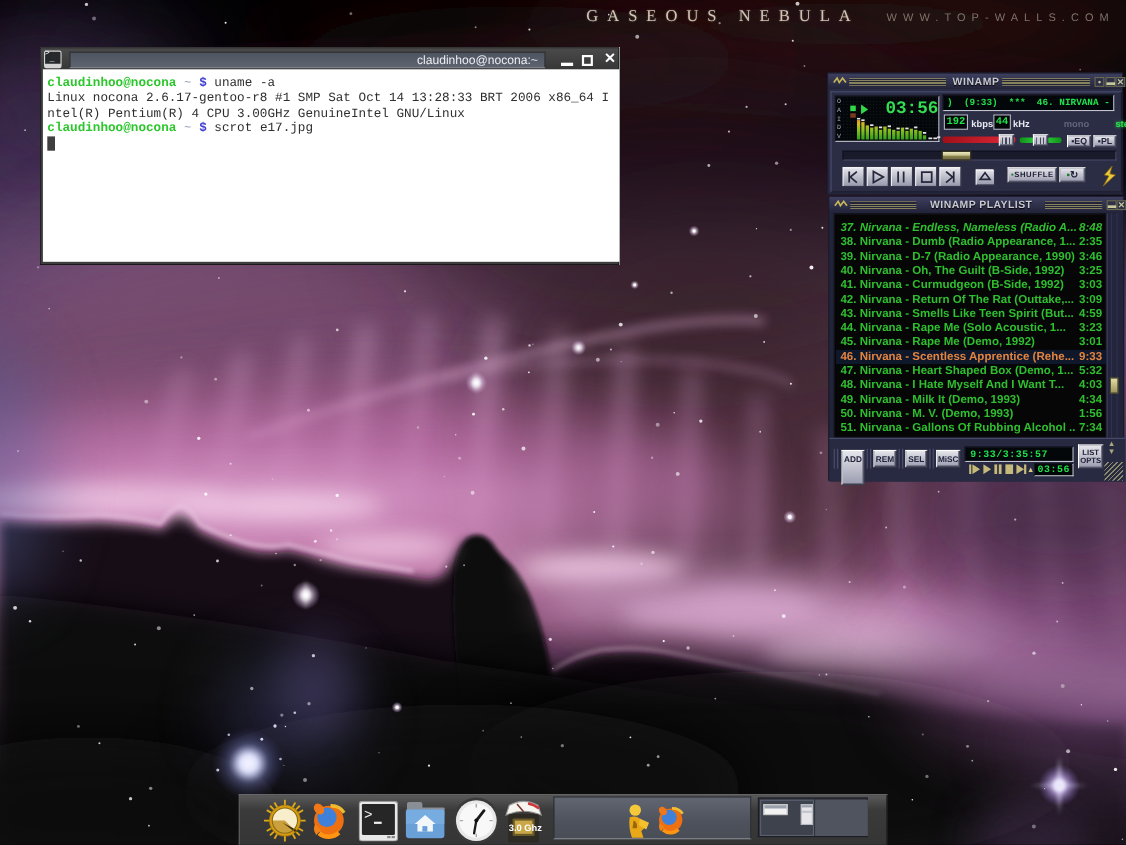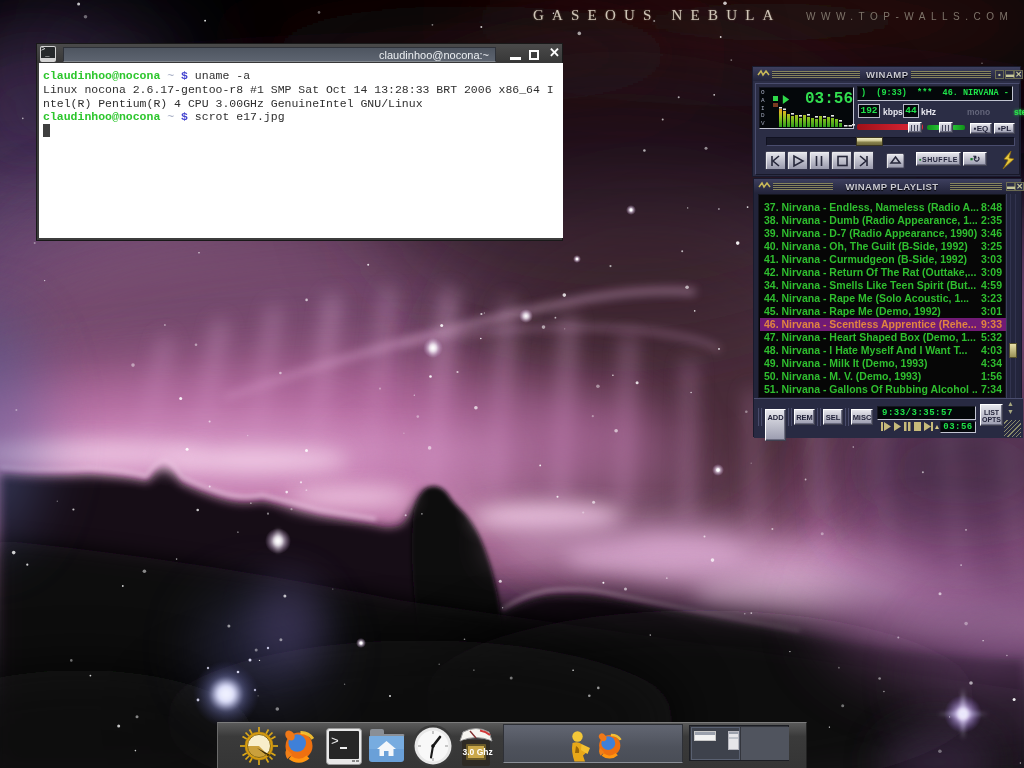--- a/index.html
+++ b/index.html
@@ -576,30 +576,30 @@
   <svg style="position:absolute;left:4px;top:2px" width="13" height="10" viewBox="0 0 13 10">
           <path d="M1,6 L4,2 L6,6 L9,2 L12,6" stroke="#c8b858" stroke-width="1.5" fill="none"></path>
         </svg>
   <div class="warib hi" style="left:19px;width:60px;"></div>
   <div class="warib hi" style="left:196px;width:52px;"></div>
   <div class="watitle" style="left:80px;width:116px;text-align:center;letter-spacing:0.4px;">WINAMP PLAYLIST</div>
   <div class="wabtn" style="left:252px;">▬</div>
   <div class="wabtn" style="left:261px;">✕</div>
  </div>
  <div style="position:absolute;left:4px;top:15px;width:248px;height:204px;background:#060606;border:1px solid #14151f;box-sizing:border-box;">
-<div class="pltrack" style="top:5.5px;"><span>37. Nirvana - Endless, Nameless (Radio A...</span><span class="pltime" style="position:absolute;right:4px;">8:48</span></div>
+<div class="pltrack" style="top:5.5px;font-style:italic;"><span>37. Nirvana - Endless, Nameless (Radio A...</span><span class="pltime" style="position:absolute;right:4px;">8:48</span></div>
 <div class="pltrack" style="top:18.5px;"><span>38. Nirvana - Dumb (Radio Appearance, 1...</span><span class="pltime" style="position:absolute;right:4px;">2:35</span></div>
 <div class="pltrack" style="top:31.5px;"><span>39. Nirvana - D-7 (Radio Appearance, 1990)</span><span class="pltime" style="position:absolute;right:4px;">3:46</span></div>
 <div class="pltrack" style="top:44.5px;"><span>40. Nirvana - Oh, The Guilt (B-Side, 1992)</span><span class="pltime" style="position:absolute;right:4px;">3:25</span></div>
 <div class="pltrack" style="top:57.5px;"><span>41. Nirvana - Curmudgeon (B-Side, 1992)</span><span class="pltime" style="position:absolute;right:4px;">3:03</span></div>
 <div class="pltrack" style="top:70.5px;"><span>42. Nirvana - Return Of The Rat (Outtake,...</span><span class="pltime" style="position:absolute;right:4px;">3:09</span></div>
-<div class="pltrack" style="top:83.5px;"><span>34. Nirvana - Smells Like Teen Spirit (But...</span><span class="pltime" style="position:absolute;right:4px;">4:59</span></div>
+<div class="pltrack" style="top:83.5px;"><span>43. Nirvana - Smells Like Teen Spirit (But...</span><span class="pltime" style="position:absolute;right:4px;">4:59</span></div>
 <div class="pltrack" style="top:96.5px;"><span>44. Nirvana - Rape Me (Solo Acoustic, 1...</span><span class="pltime" style="position:absolute;right:4px;">3:23</span></div>
 <div class="pltrack" style="top:109.5px;"><span>45. Nirvana - Rape Me (Demo, 1992)</span><span class="pltime" style="position:absolute;right:4px;">3:01</span></div>
-<div class="pltrack" style="top:122.5px;background:#701a75;color:#e08440;left:1px;padding-left:4px;width:242px;"><span>46. Nirvana - Scentless Apprentice (Rehe...</span><span class="pltime" style="position:absolute;right:4px;">9:33</span></div>
+<div class="pltrack" style="top:122.5px;background:#0f172a;color:#e08440;left:1px;padding-left:4px;width:242px;"><span>46. Nirvana - Scentless Apprentice (Rehe...</span><span class="pltime" style="position:absolute;right:4px;">9:33</span></div>
 <div class="pltrack" style="top:135.5px;"><span>47. Nirvana - Heart Shaped Box (Demo, 1...</span><span class="pltime" style="position:absolute;right:4px;">5:32</span></div>
 <div class="pltrack" style="top:148.5px;"><span>48. Nirvana - I Hate Myself And I Want T...</span><span class="pltime" style="position:absolute;right:4px;">4:03</span></div>
 <div class="pltrack" style="top:161.5px;"><span>49. Nirvana - Milk It (Demo, 1993)</span><span class="pltime" style="position:absolute;right:4px;">4:34</span></div>
 <div class="pltrack" style="top:174.5px;"><span>50. Nirvana - M. V. (Demo, 1993)</span><span class="pltime" style="position:absolute;right:4px;">1:56</span></div>
 <div class="pltrack" style="top:187.5px;"><span>51. Nirvana - Gallons Of Rubbing Alcohol ..</span><span class="pltime" style="position:absolute;right:4px;">7:34</span></div>
  </div>
 
  <div style="position:absolute;left:252px;top:15px;width:13px;height:204px;background:#23253c;border-left:1px solid #3c3f5c;box-sizing:border-box;">
         <div style="position:absolute;left:3px;top:0;width:1px;height:204px;background:#31334e;"></div>
         <div style="position:absolute;left:8px;top:0;width:1px;height:204px;background:#31334e;"></div>

